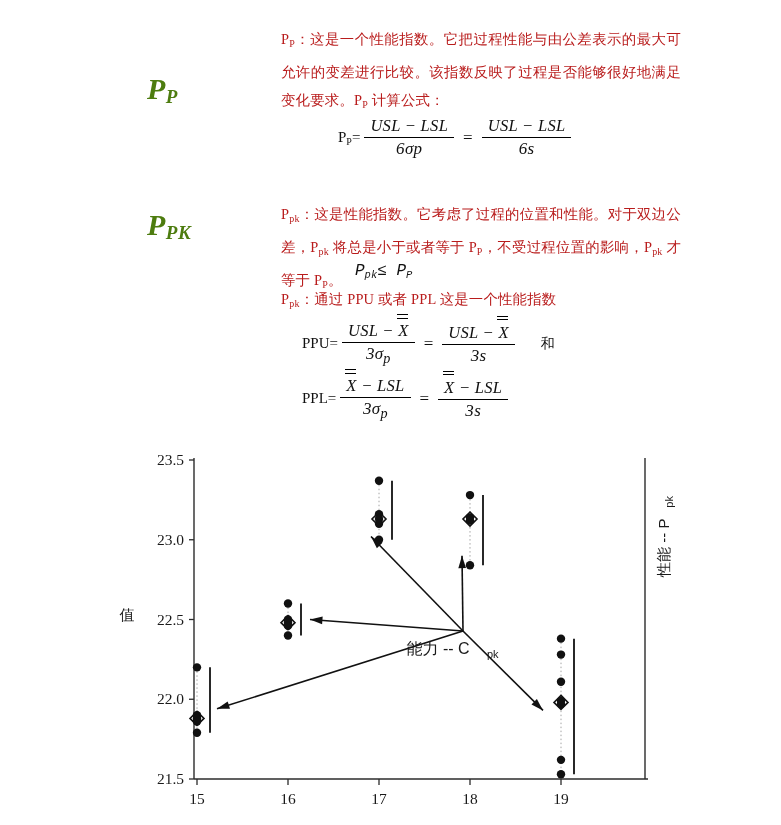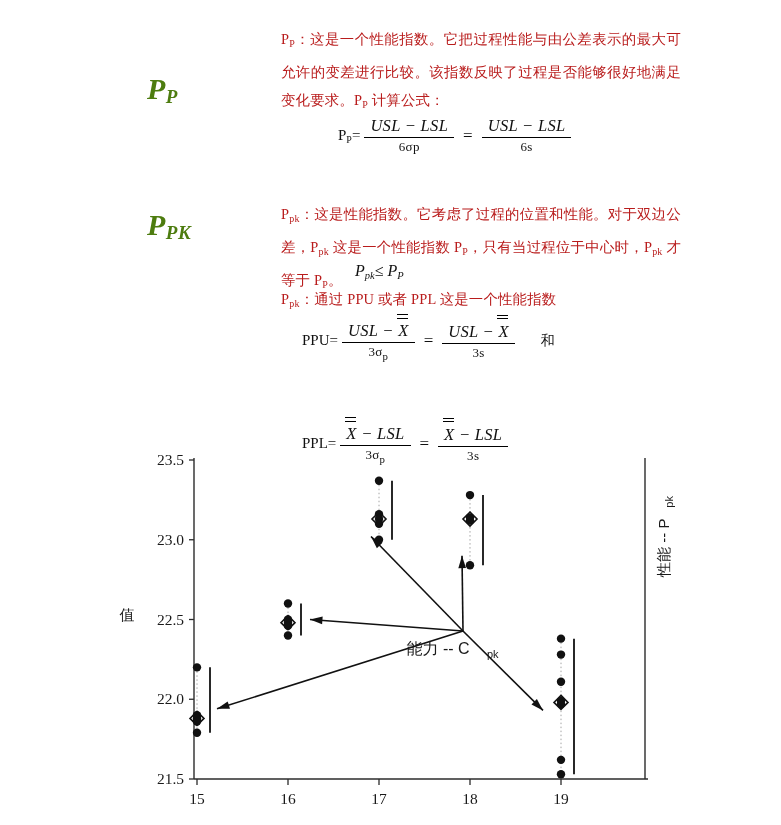--- a/index.html
+++ b/index.html
@@ -81,21 +81,22 @@
   }
   .frac .num {
     padding: 0 6px 1px 6px;
     border-bottom: 1.3px solid #000;
     font-style: italic;
     font-size: 16.5px;
     letter-spacing: 0.3px;
   }
   .frac .den {
     padding: 1px 6px 0 6px;
-    font-size: 13px;
+    font-style: italic;
+    font-size: 17px;
     letter-spacing: 0.3px;
   }
   .eqsign { margin: 0 5px; font-size: 17px; }
 
   .dbar {
     position: relative;
     display: inline-block;
     font-style: italic;
     padding-top: 1px;
   }
@@ -105,33 +106,33 @@
     position: absolute;
     left: -1px; right: 1px;
     height: 1.2px;
     background: #000;
   }
   .dbar::before { top: -6px; }
   .dbar::after  { top: -2.5px; }
 
   #formula-pp  { left: 338px; top: 116px; }
   #formula-ppu { left: 302px; top: 320px; }
-  #formula-ppl { left: 302px; top: 375px; margin-top: 48px; }
+  #formula-ppl { left: 302px; top: 375px; }
   .trailing-cn {
     margin-left: 22px;
     font-size: 14px;
     font-style: normal;
   }
 
   #ineq {
     position: absolute;
     left: 355px; top: 262px;
     font-size: 16px;
     font-style: italic;
-    font-family: Liberation Serif, serif;
+    font-family: Liberation Mono, monospace;
   }
   #ineq sub { font-size: 10.5px; vertical-align: -3px; }
 
   
   .chart-area {
     position: absolute;
     left: 0; top: 440px;
     width: 781px;
     height: 385px;
   }
@@ -183,21 +184,21 @@
     </span>
     <span class="eqsign">=</span>
     <span class="frac">
       <span class="num">USL − LSL</span>
       <span class="den">6s</span>
     </span>
   </div>
 
 
   <div class="para" id="para-ppk">
-    <span>P</span><sub>pk</sub><span>：这是性能指数。它考虑了过程的位置和性能。对于双边公差，</span><span>P</span><sub>pk</sub><span> 这是一个性能指数 </span><span>P</span><sub>P</sub><span>，只有当过程位于中心时，</span><span>P</span><sub>pk</sub><span> 才等于 </span><span>P</span><sub>P</sub><span>。</span>
+    <span>P</span><sub>pk</sub><span>：这是性能指数。它考虑了过程的位置和性能。对于双边公差，</span><span>P</span><sub>pk</sub><span> 将总是小于或者等于 </span><span>P</span><sub>P</sub><span>，不受过程位置的影响，</span><span>P</span><sub>pk</sub><span> 才等于 </span><span>P</span><sub>P</sub><span>。</span>
   </div>
 
   <div id="ineq">
     <span>P</span><sub>pk</sub><span>≤</span>&nbsp;<span>P</span><sub>P</sub>
   </div>
 
   <div class="para" id="para-ppk-calc">
     <span>P</span><sub>pk</sub><span>：通过 PPU 或者 PPL 这是一个性能指数</span>
   </div>
 

